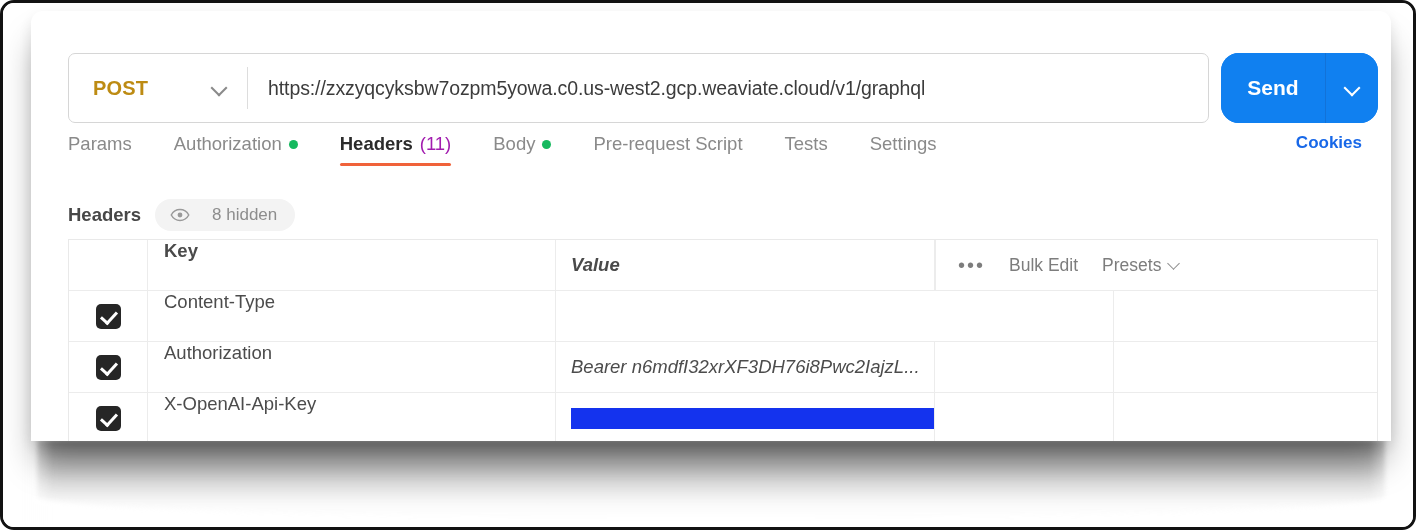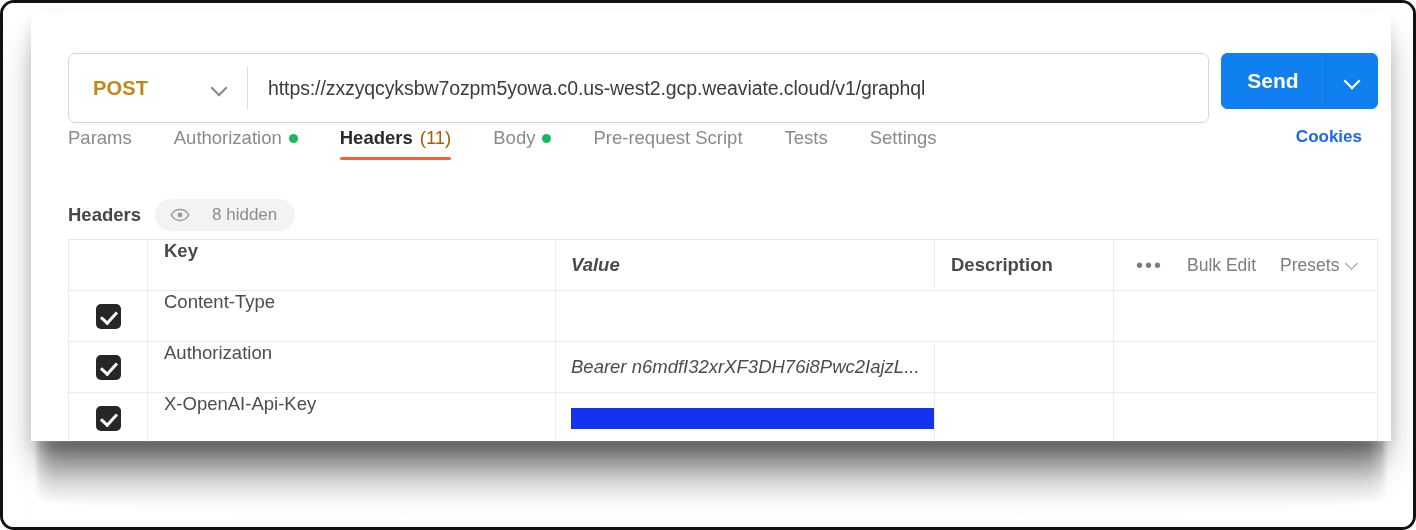--- a/index.html
+++ b/index.html
@@ -142,23 +142,23 @@
     background: transparent;
     padding: 0 20px 0 20px;
     font-family: "Liberation Sans", sans-serif;
     font-size: 19.5px;
     color: #3c3c3c;
     letter-spacing: -0.1px;
   }
 
   .send-group {
     width: 157px;
-    height: 56px;
-    display: flex;
-    border-radius: 7px;
+    height: 70px;
+    display: flex;
+    border-radius: 18px;
     overflow: hidden;
     background: #1080f0;
   }
   .send-btn {
     flex: 1;
     border: none;
     background: #1080f0;
     color: #ffffff;
     font-family: "Liberation Sans", sans-serif;
     font-size: 21px;
@@ -176,21 +176,21 @@
     display: flex;
     align-items: center;
     justify-content: center;
   }
   .send-caret .chev::before { border-color: #ffffff; }
 
   
   .tabs {
     position: absolute;
     left: 37px;
-    top: 116px;
+    top: 122px;
     width: 1310px;
     height: 46px;
     display: flex;
     align-items: flex-start;
   }
   .tab {
     position: relative;
     display: flex;
     align-items: center;
     gap: 7px;
@@ -209,21 +209,21 @@
     height: 3px;
     background: #f0623a;
     border-radius: 2px;
   }
   .dot {
     width: 9px; height: 9px;
     border-radius: 50%;
     background: #16b95f;
     display: inline-block;
   }
-  .count { color: #a16207; font-weight: normal; }
+  .count { color: #a21caf; font-weight: normal; }
   .cookies-link {
     margin-left: auto;
     margin-right: 16px;
     color: #1868e8;
     font-weight: bold;
     font-size: 17px;
     cursor: pointer;
     padding-bottom: 11px;
   }
 
@@ -452,23 +452,20 @@
     <div class="table">
 
       <div class="trow">
         <div class="c-check"></div>
         <div class="c-key">
           <span class="hdr-text">Key</span>
         </div>
         <div class="c-val">
           <span class="hdr-text">Value</span>
         </div>
-        <div class="c-desc">
-          <span class="hdr-text">Description</span>
-        </div>
         <div class="c-tools">
           <span class="ellipsis">•••</span>
           <span class="tool-text">Bulk Edit</span>
           <span class="tool-text">
             <span>Presets</span>
             <span class="presets-chev"></span>
           </span>
         </div>
       </div>
 

